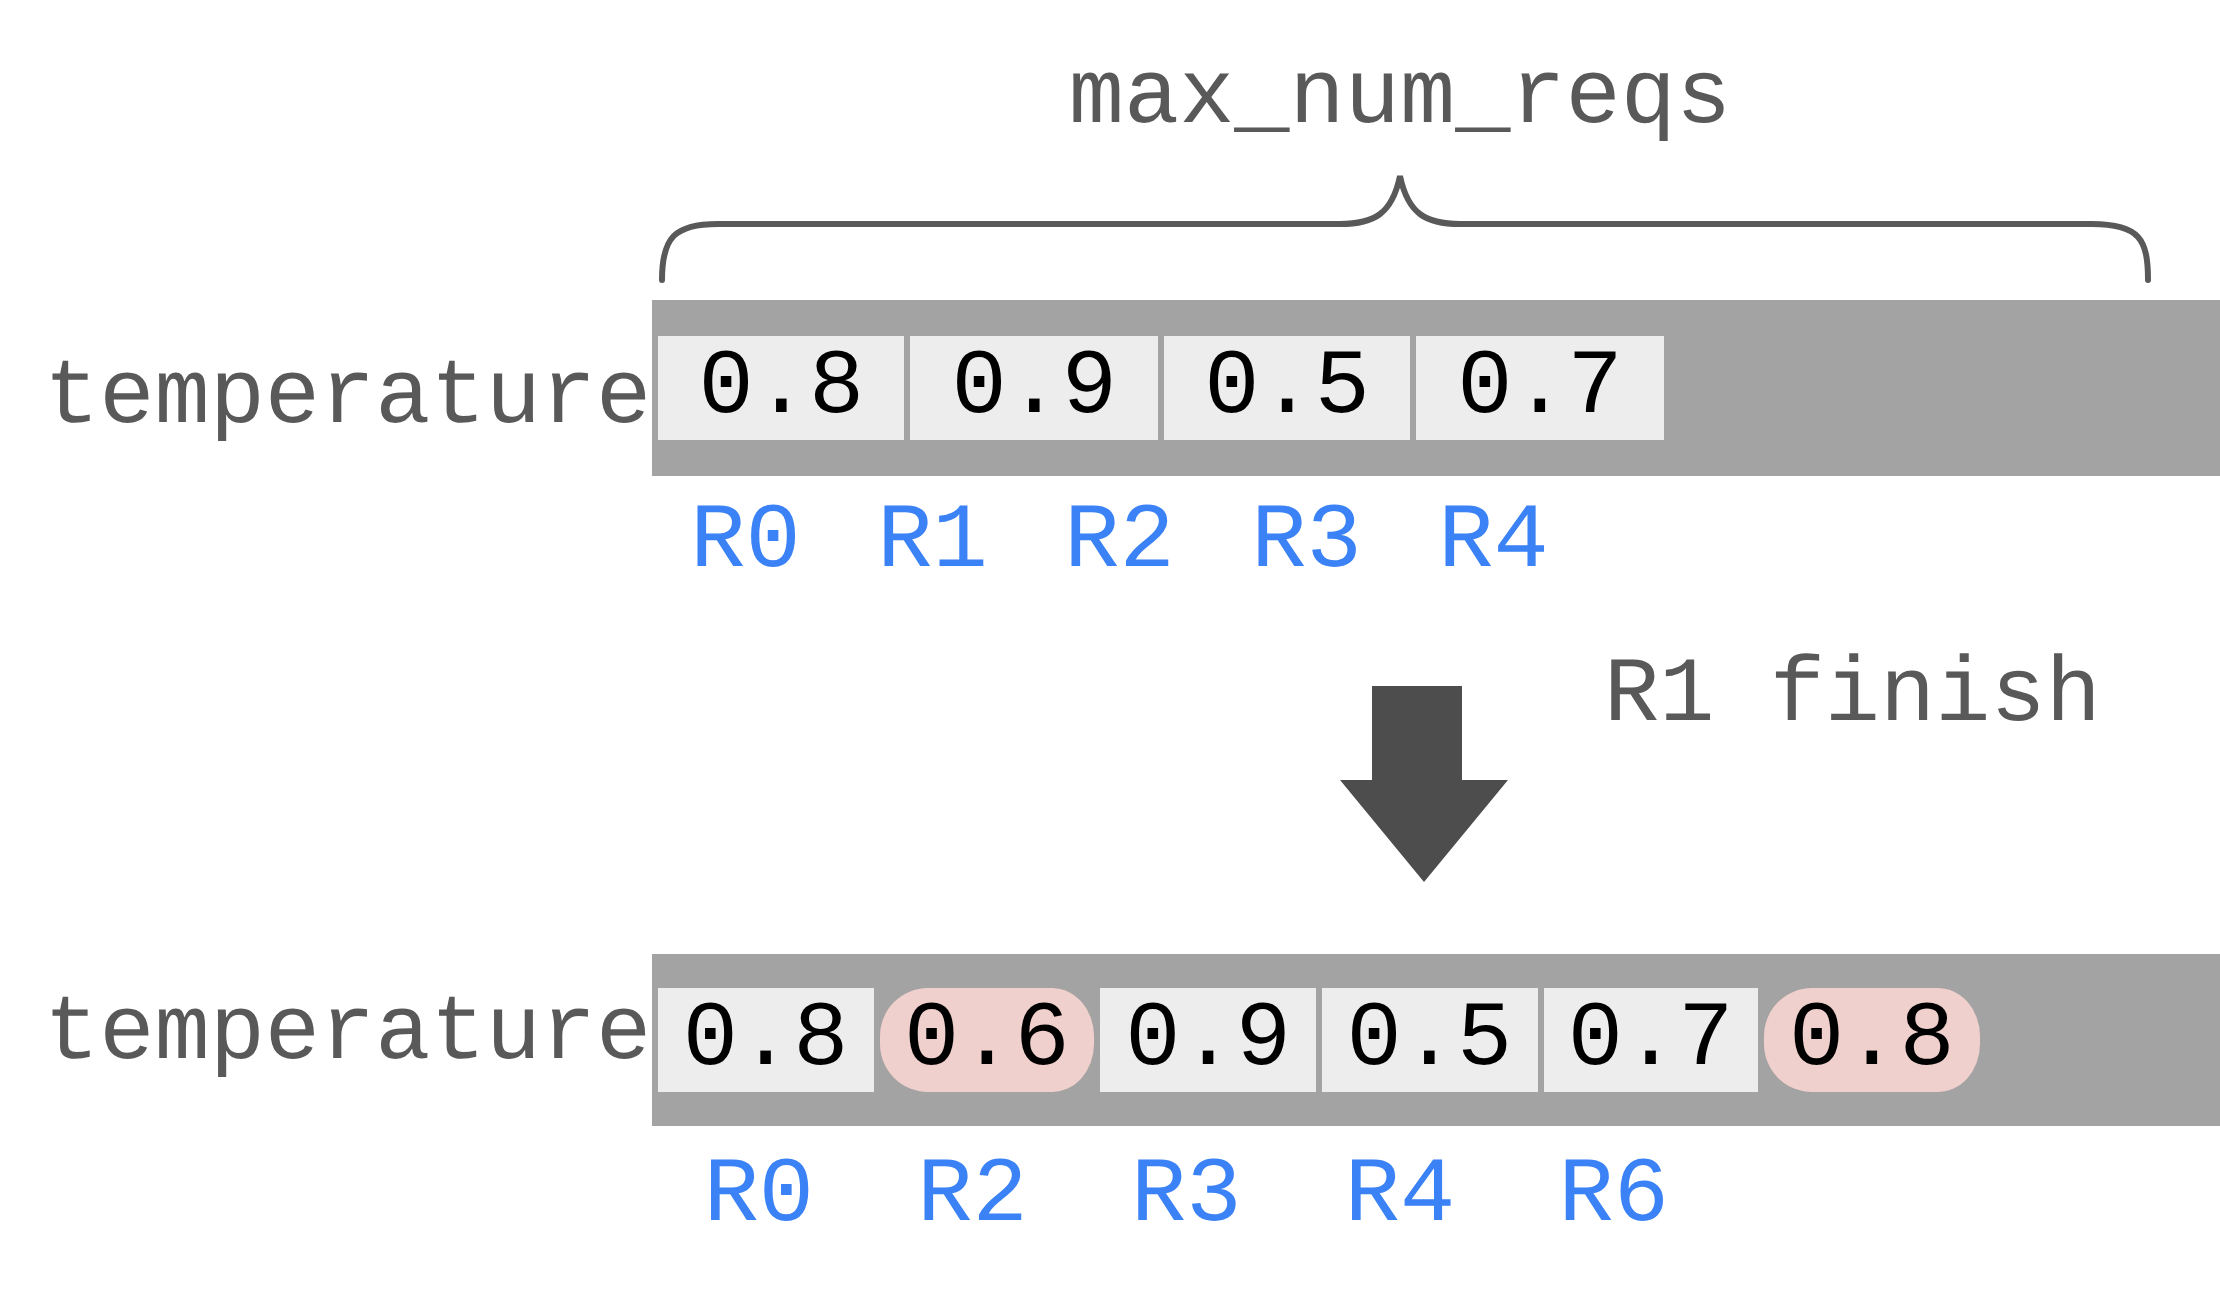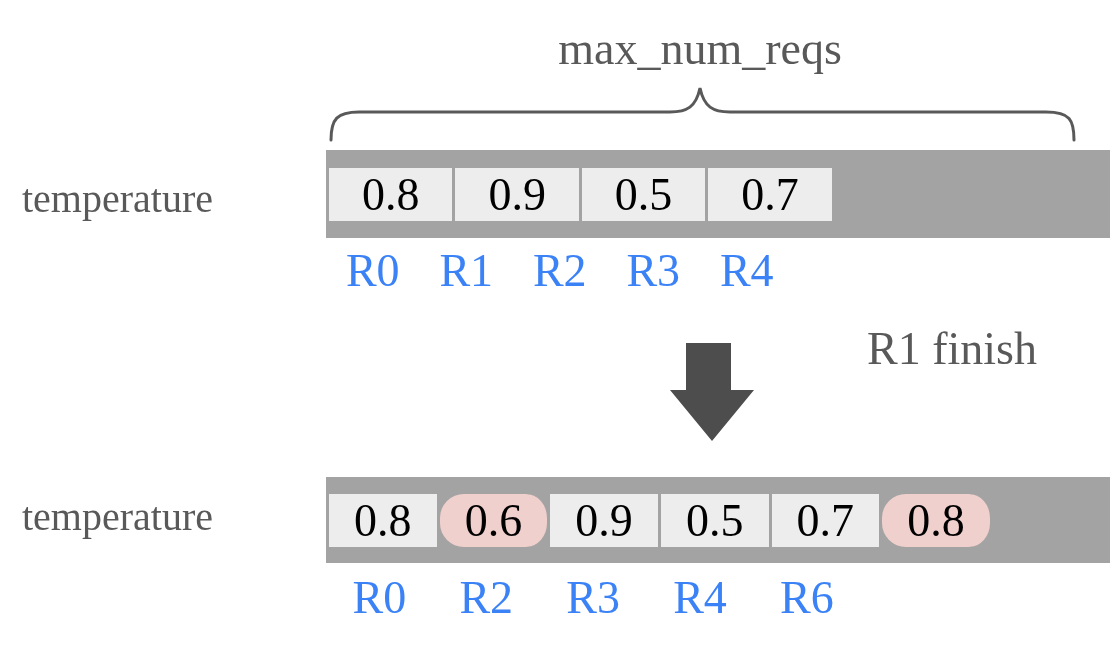--- a/index.html
+++ b/index.html
@@ -1,21 +1,21 @@
 <!DOCTYPE html>
 <html style="--bg: #ffffff; --cell-bg: #ededed; --cell-hi: #f0d0cc; --border: #a3a3a3; --muted: #595959; --value: #000000; --arrow: #4d4d4d;"><head>
 <meta charset="utf-8">
 <style>
   html, body { margin: 0; padding: 0; background: #ffffff; }
   .canvas {
     position: relative;
     width: 1110px;
     height: 656px;
     background: var(--bg, #ffffff);
-    font-family: Liberation Serif, serif;
+    font-family: Liberation Mono, monospace;
     overflow: hidden;
   }
   .brace-label {
     position: absolute;
     left: 450px; top: 26px; width: 500px;
     text-align: center;
     font-size: 46px;
     line-height: 46px;
     color: var(--muted, #595959);
     white-space: nowrap;
@@ -28,21 +28,21 @@
   .brace-path {
     fill: none;
     stroke: var(--muted, #595959);
     stroke-width: 3;
     stroke-linecap: round;
   }
   .arrow-shape { fill: var(--arrow, #4d4d4d); }
   .row-label {
     position: absolute;
     left: 22px; width: 290px;
-    font-size: 40px;
+    font-size: 46px;
     line-height: 46px;
     color: var(--muted, #595959);
     white-space: nowrap;
   }
   .cells {
     position: absolute;
     left: 326px; width: 888px; height: 88px;
     box-sizing: border-box;
     display: flex;
     border: 3px solid var(--border, #a3a3a3);
@@ -72,21 +72,20 @@
   .req-slot { flex: 1; text-align: center; white-space: nowrap; }
   #cells-before { top: 150px; }
   #label-before { top: 176px; }
   #reqs-before  { top: 248px; }
   #cells-after  { top: 477px; height: 86px; }
   #label-after  { top: 494px; }
   #reqs-after   { top: 575px; }
   .note {
     position: absolute;
     left: 802px; top: 321px; width: 300px;
-    text-align: center;
     font-size: 46px;
     line-height: 55px;
     color: var(--muted, #595959);
     white-space: nowrap;
   }
   .note-line { display: block; }
 </style>
 </head>
 <body>
 

